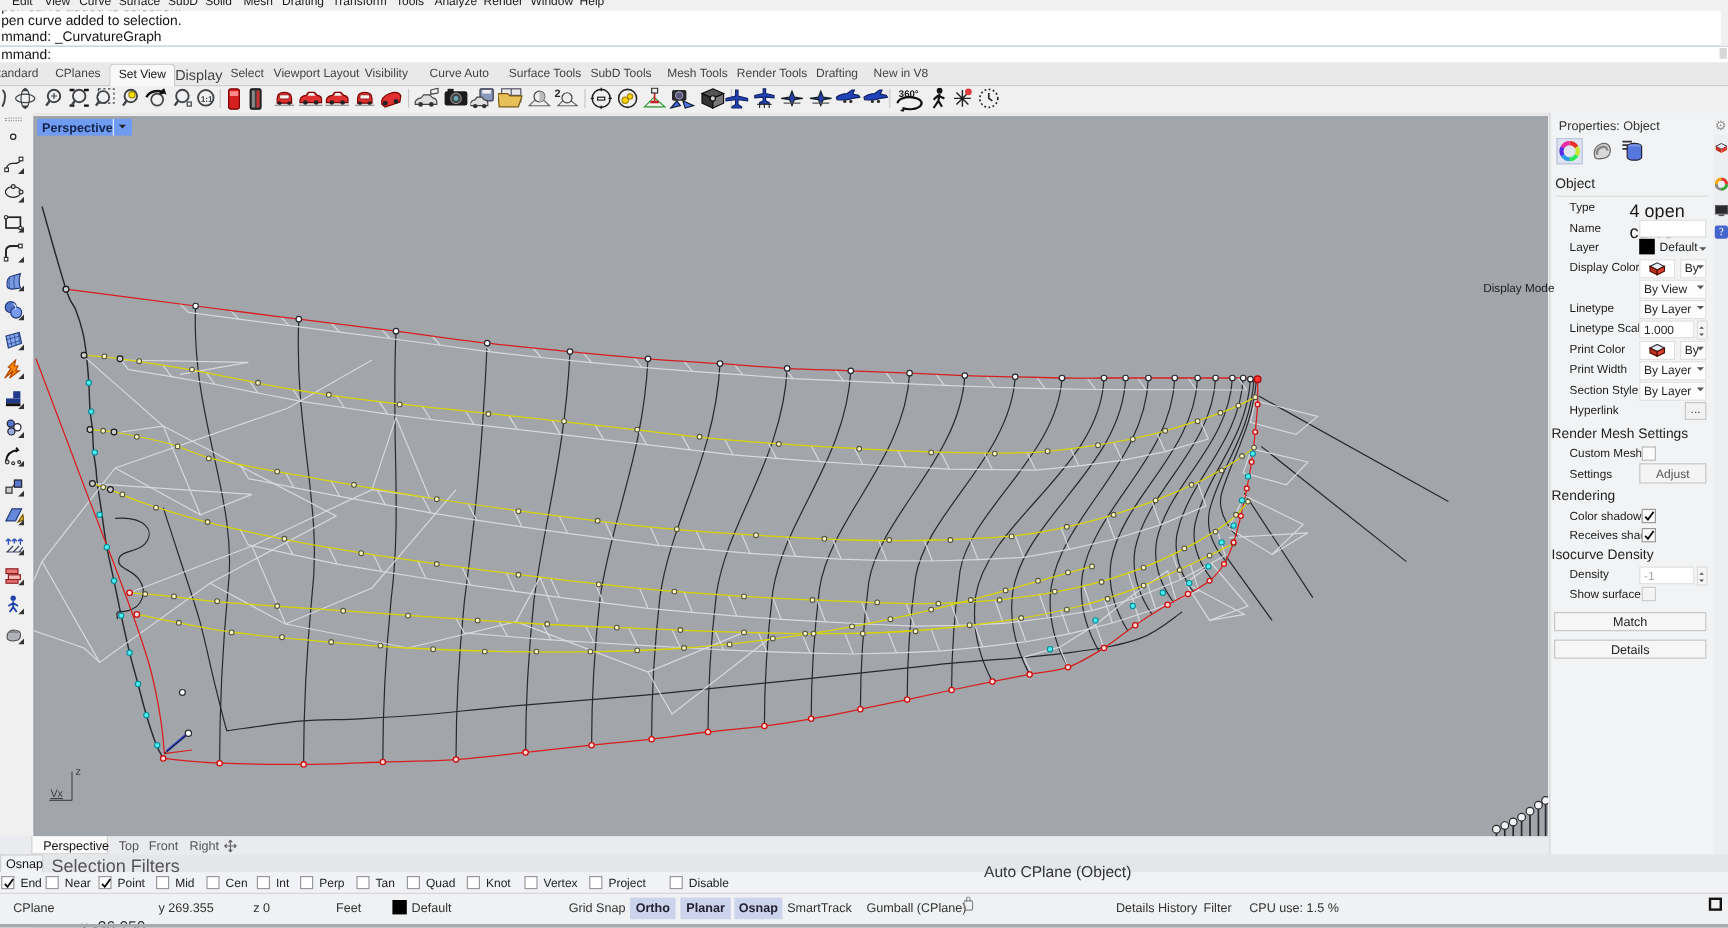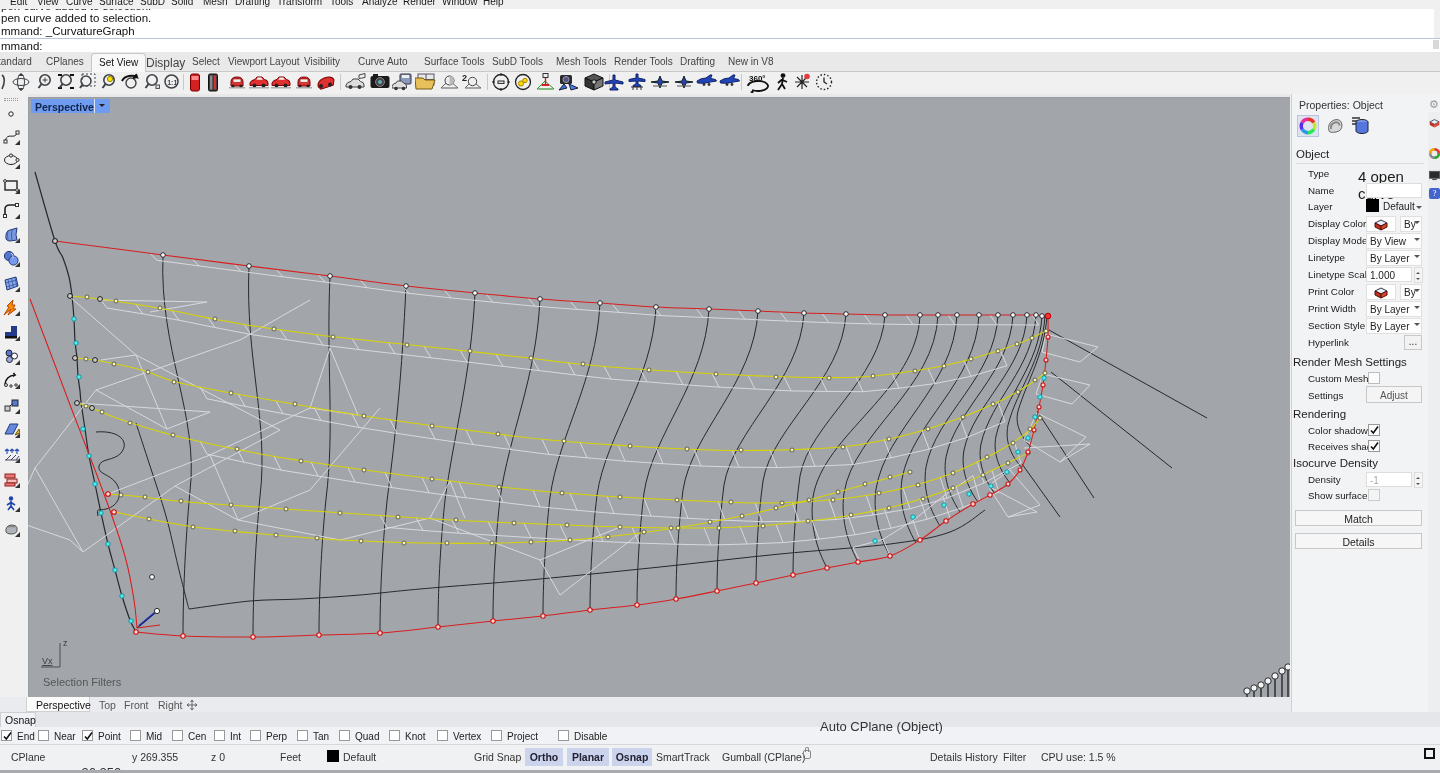--- a/index.html
+++ b/index.html
@@ -811,21 +811,21 @@
 <div style="position:absolute;left:1383px;top:201px;font-size:10px;color:#222">Default</div>
 <div style="position:absolute;left:1416px;top:206px;width:0;height:0;border:3.5px solid transparent;border-top-color:#555"></div>
 <div style="position:absolute;left:1308px;top:218px;font-size:9.8px;color:#1a1a1a">Display Color</div>
 <div style="position:absolute;left:1366px;top:216px;width:30px;height:16px;background:#fff;border:1px solid #e0e0e0;text-align:center"><svg width="14" height="12" viewBox="0 0 14 12">
       <path d="M1,4 L7,1 L13,4 L7,7 Z" fill="#e8eef8" stroke="#334"></path>
       <path d="M1,4 L7,7 L7,11 L1,8 Z" fill="#c03020" stroke="#501000"></path>
       <path d="M13,4 L7,7 L7,11 L13,8 Z" fill="#e04030" stroke="#501000"></path>
     </svg></div>
 <div style="position:absolute;left:1400px;top:216px;width:22px;height:16px;background:#fdfdfd;border:1px solid #e0e0e0;font-size:10px;color:#222;padding:2px 3px 0">By</div>
 <div style="position:absolute;left:1414px;top:221px;width:0;height:0;border:3.5px solid transparent;border-top-color:#555"></div>
-<div style="position:absolute;left:1308px;top:235px;font-size:9.8px;color:#1a1a1a">Display Mode</div>
+<div style="position:absolute;left:1236px;top:235px;font-size:9.8px;color:#1a1a1a">Display Mode</div>
 <div style="position:absolute;left:1366px;top:233px;width:56px;height:16px;background:#fdfdfd;border:1px solid #e0e0e0;font-size:10px;color:#222;padding:2px 3px 0">By View</div>
 <div style="position:absolute;left:1414px;top:238px;width:0;height:0;border:3.5px solid transparent;border-top-color:#555"></div>
 <div style="position:absolute;left:1308px;top:252px;font-size:9.8px;color:#1a1a1a">Linetype</div>
 <div style="position:absolute;left:1366px;top:250px;width:56px;height:16px;background:#fdfdfd;border:1px solid #e0e0e0;font-size:10px;color:#222;padding:2px 3px 0">By Layer</div>
 <div style="position:absolute;left:1414px;top:255px;width:0;height:0;border:3.5px solid transparent;border-top-color:#555"></div>
 <div style="position:absolute;left:1308px;top:269px;font-size:9.8px;color:#1a1a1a">Linetype Scale</div>
 <div style="position:absolute;left:1366px;top:267px;width:46px;height:15px;background:#fff;border:1px solid #ddd;font-size:10px;padding:2px 3px 0;color:#222">1.000</div>
 <div style="position:absolute;left:1414px;top:267px;width:9px;height:16px;background:#f4f4f4;border:1px solid #ddd"></div>
 <div style="position:absolute;left:1416px;top:270px;width:0;height:0;border:2.6px solid transparent;border-bottom-color:#555"></div>
 <div style="position:absolute;left:1416px;top:278px;width:0;height:0;border:2.6px solid transparent;border-top-color:#555"></div>
@@ -896,21 +896,21 @@
 <div style="position:absolute;left:36px;top:699px;font-size:10.5px;color:#111">Perspective</div>
 <div style="position:absolute;left:99px;top:699px;font-size:10.5px;color:#555">Top</div>
 <div style="position:absolute;left:124px;top:699px;font-size:10.5px;color:#555">Front</div>
 <div style="position:absolute;left:158px;top:699px;font-size:10.5px;color:#555">Right</div>
 <svg style="position:absolute;left:186px;top:699px" width="12" height="12" viewBox="0 0 12 12">
     <path d="M6,1 V11 M1,6 H11 M6,1 l-1.5,2 M6,1 l1.5,2 M6,11 l-1.5,-2 M6,11 l1.5,-2 M1,6 l2,-1.5 M1,6 l2,1.5 M11,6 l-2,-1.5 M11,6 l-2,1.5" stroke="#666" fill="none"></path>
   </svg>
 <div style="position:absolute;left:0px;top:712px;width:1440px;height:15px;background:#e4e6ea"></div>
 <div style="position:absolute;left:0px;top:712px;width:36px;height:15px;background:#f0f2f5;border:1px solid #cfcfcf;border-bottom:none"></div>
 <div style="position:absolute;left:5px;top:714px;font-size:10.5px;color:#111">Osnap</div>
-<div style="position:absolute;left:43px;top:676px;font-size:11px;color:#555">Selection Filters</div>
+<div style="position:absolute;left:43px;top:714px;font-size:15px;color:#555">Selection Filters</div>
 <div style="position:absolute;left:0px;top:727px;width:1440px;height:17px;background:#f0f2f5"></div>
 <div style="position:absolute;left:1px;top:730px;width:11px;height:11px;background:#fff;border:1px solid #999">
     <svg width="11" height="11" viewBox="0 0 11 11" style="display:block">
       <path d="M2,5.5 L4.3,8 L9,1.5" fill="none" stroke="#111" stroke-width="1.6"></path>
     </svg>
   </div>
 <div style="position:absolute;left:17px;top:730.5px;font-size:10px;color:#222">End</div>
 <div style="position:absolute;left:38px;top:730px;width:11px;height:11px;background:#fff;border:1px solid #999"></div>
 <div style="position:absolute;left:54px;top:730.5px;font-size:10px;color:#222">Near</div>
 <div style="position:absolute;left:82px;top:730px;width:11px;height:11px;background:#fff;border:1px solid #999">

